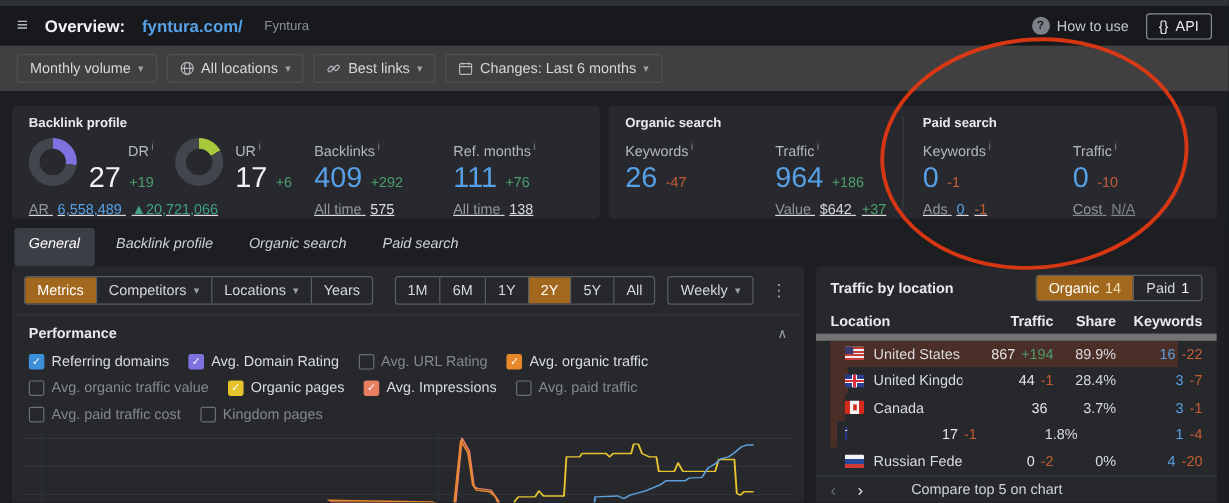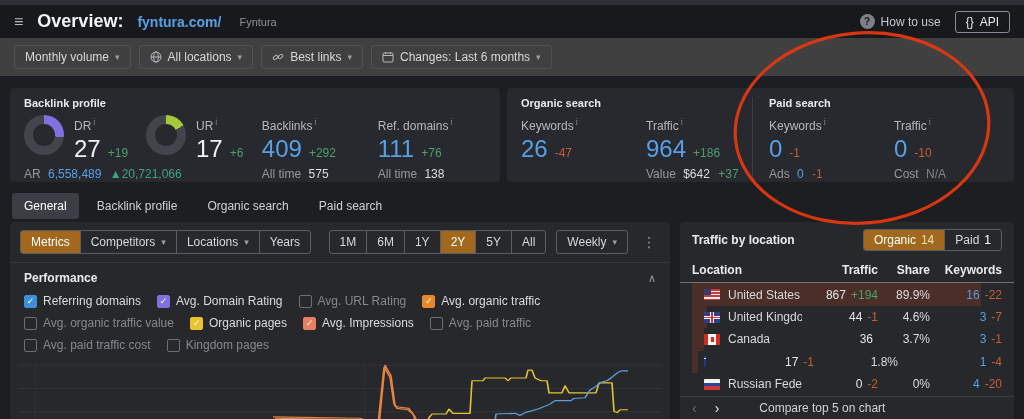--- a/index.html
+++ b/index.html
@@ -4,21 +4,21 @@
 <style>
   * { box-sizing: border-box; margin: 0; padding: 0; }
   html,body { width:1024px; height:419px; overflow:hidden; }
   body { background:#1c1e22; font-family:"Liberation Sans", sans-serif; color:#dadce0; position:relative; }
 
   .top-strip { height:5px; background:#2e3137; }
 
   
   .app-header { height:33px; background:#17191c; display:flex; align-items:center; padding:0 14px; gap:10px; }
   .hamburger { font-size:16px; color:#b8bcc2; cursor:pointer; margin-right:4px; }
-  .page-title { font-size:18px; font-weight:bold; color:#f1f3f4; }
+  .page-title { font-size:14px; font-weight:bold; color:#f1f3f4; }
   .page-domain { font-size:14px; font-weight:bold; color:#57a0e5; margin-left:4px; }
   .project-name { font-size:11px; color:#8d9196; margin-left:8px; }
   .header-right { margin-left:auto; display:flex; align-items:center; gap:14px; }
   .howto { display:flex; align-items:center; gap:6px; font-size:12px; color:#c4c8cd; cursor:pointer; }
   .q-circle { width:15px; height:15px; border-radius:50%; background:#7c8087; color:#17191c; font-size:10px; font-weight:bold; display:flex; align-items:center; justify-content:center; }
   .api-btn { border:1px solid #888c93; border-radius:3px; padding:3px 10px; font-size:12px; color:#e8eaed; display:flex; gap:6px; cursor:pointer; background:transparent; }
 
   
   .filter-band { height:38px; background:#404040; display:flex; align-items:center; gap:8px; padding:0 14px; }
   .filter-btn { display:flex; align-items:center; gap:6px; border:1px solid #4d5157; border-radius:3px; padding:4px 10px; font-size:12px; color:#d5d8dc; cursor:pointer; background:transparent; }
@@ -35,40 +35,40 @@
   .stat-col { position:relative; }
   .stat-label { font-size:12px; color:#b4b8be; line-height:14px; white-space:nowrap; }
   sup.info { font-size:9px; color:#7d8187; margin-left:2px; vertical-align:super; cursor:pointer; }
   .stat-value-row { display:flex; align-items:baseline; gap:7px; margin-top:2px; }
   .big { font-size:24px; line-height:27px; color:#f0f2f4; }
   .big.blue { color:#57a0e5; }
   .delta { font-size:12px; }
   .delta.pos { color:#4d9f6e; }
   .delta.neg { color:#c75c35; }
   .delta.teal { color:#41a183; }
-  .stat-footer { font-size:12px; margin-top:5px; white-space:nowrap; }
+  .stat-footer { font-size:12px; margin-top:5px; white-space:nowrap;text-decoration:underline; }
   .stat-footer .muted { color:#94989e; }
   .stat-footer .fv { color:#d9dce0; margin-left:4px; }
   .stat-footer .blue-sm { color:#57a0e5; margin-left:4px; }
   .stat-footer .delta { margin-left:5px; }
   .muted-all { color:#80848a !important; }
 
-  .c1 { width:122px; } .c2 { width:122px; } .c3 { width:122px; } .c4 { width:114px; }
+  .c1 { width:122px;text-align:right; } .c2 { width:122px; } .c3 { width:122px; } .c4 { width:114px; }
   .stat-top { display:flex; gap:10px; }
   .donut { width:40px; height:40px; border-radius:50%; position:relative; flex:none; }
   .donut .hole { position:absolute; left:9px; top:9px; width:22px; height:22px; border-radius:50%; background:#27292e; }
 
   .split-halves { display:flex; flex:1; }
   .half { flex:1; }
   .half.paid { border-left:1px solid #3a3d42; padding-left:16px; }
   .half .stat-cols { gap:0; }
   .half .kcol { width:125px; }
 
   
-  .tabs-row { height:32px; display:flex; align-items:center; padding:0 12px; gap:6px; }
+  .tabs-row { height:32px; display:flex; padding:0 12px; gap:6px;font-style:italic; }
   .tab { font-size:12px; color:#ced2d6; padding:6px 12px; border-radius:3px; cursor:pointer; }
   .tab.active { background:#3b3e44; color:#ffffff; }
 
   
   .main-row { display:flex; gap:10px; padding:0 10px; height:197px; }
   .card { background:#26282c; border-radius:4px 4px 0 0; display:flex; flex-direction:column; overflow:hidden; }
   .card-left { flex:1; }
   .card-right { width:334px; flex:none; }
 
   
@@ -104,21 +104,21 @@
   .rc-header { display:flex; align-items:center; padding:7px 12px; }
   .rc-title { font-size:12px; font-weight:bold; color:#e8eaed; }
   .toggle { margin-left:auto; display:flex; border:1px solid #5a5e64; border-radius:3px; overflow:hidden; }
   .toggle-item { font-size:12px; padding:3px 10px; color:#d5d8dc; display:flex; gap:5px; cursor:pointer; align-items:flex-end; }
   .toggle-item .cnt { color:#fff; }
   .toggle-item.amber { background:#a2691e; color:#fff; }
   .toggle-item.amber .cnt { color:#f3dfb8; }
   .toggle-item + .toggle-item { border-left:1px solid #5a5e64; }
 
   .tbl-head, .tbl-row { display:grid; grid-template-columns: 1fr 76px 52px 72px; padding:0 12px; align-items:center; }
-  .tbl-head { height:26px; border-bottom:1px solid #737373; font-size:12px; font-weight:bold; color:#e8eaed; }
+  .tbl-head { height:26px; border-bottom:6px solid #737373; font-size:12px; font-weight:bold; color:#e8eaed; }
   .th-r, .td-r { text-align:right; }
   .tbl-row { height:23px; font-size:12px; color:#d8dbdf; cursor:pointer;margin-left:12px; }
   .td-name { display:flex; align-items:center; overflow:hidden; white-space:nowrap; }
   .td-r .val { color:#e3e5e8;text-align:center; }
   .td-r .val.blue { color:#57a0e5; }
   .td-r .delta { margin-left:5px; }
   .rc-footer { margin-top:auto; border-top:1px solid #3a3d42; height:24px; display:flex; align-items:center; padding:0 12px; gap:18px; }
   .pg { font-size:14px; cursor:pointer; }
   .pg.prev { color:#6b6f76; }
   .pg.next { color:#e8eaed; }
@@ -251,21 +251,21 @@
         <div class="stat-value-row">
           <span class="big blue">409</span>
           <span class="delta pos">+292</span>
         </div>
         <div class="stat-footer">
           <span class="muted">All time</span>
           <span class="fv">575</span>
         </div>
       </div>
       <div class="stat-col c4">
-        <div class="stat-label"><span>Ref. domains</span><sup class="info">i</sup></div>
+        <div class="stat-label"><span>Ref. months</span><sup class="info">i</sup></div>
         <div class="stat-value-row">
           <span class="big blue">111</span>
           <span class="delta pos">+76</span>
         </div>
         <div class="stat-footer">
           <span class="muted">All time</span>
           <span class="fv">138</span>
         </div>
       </div>
     </div>
@@ -477,21 +477,21 @@
       <span class="td-r"><span class="val">867</span><span class="delta pos">+194</span></span>
       <span class="td-r">89.9%</span>
       <span class="td-r"><span class="val blue">16</span><span class="delta neg">-22</span></span>
     </div>
     <div class="tbl-row" style="background: linear-gradient(90deg, rgb(74, 46, 39) 0px, rgb(74, 46, 39) 4.6%, transparent 4.6%, transparent 100%);">
       <span class="td-name">
           <span class="flag flag-gb"></span>
           <span>United Kingdom</span>
         </span>
       <span class="td-r"><span class="val">44</span><span class="delta neg">-1</span></span>
-      <span class="td-r">4.6%</span>
+      <span class="td-r">28.4%</span>
       <span class="td-r"><span class="val blue">3</span><span class="delta neg">-7</span></span>
     </div>
     <div class="tbl-row" style="background: linear-gradient(90deg, rgb(74, 46, 39) 0px, rgb(74, 46, 39) 3.7%, transparent 3.7%, transparent 100%);">
       <span class="td-name">
           <span class="flag flag-ca"></span>
           <span>Canada</span>
         </span>
       <span class="td-r"><span class="val">36</span><span class="delta neg"></span></span>
       <span class="td-r">3.7%</span>
       <span class="td-r"><span class="val blue">3</span><span class="delta neg">-1</span></span>

